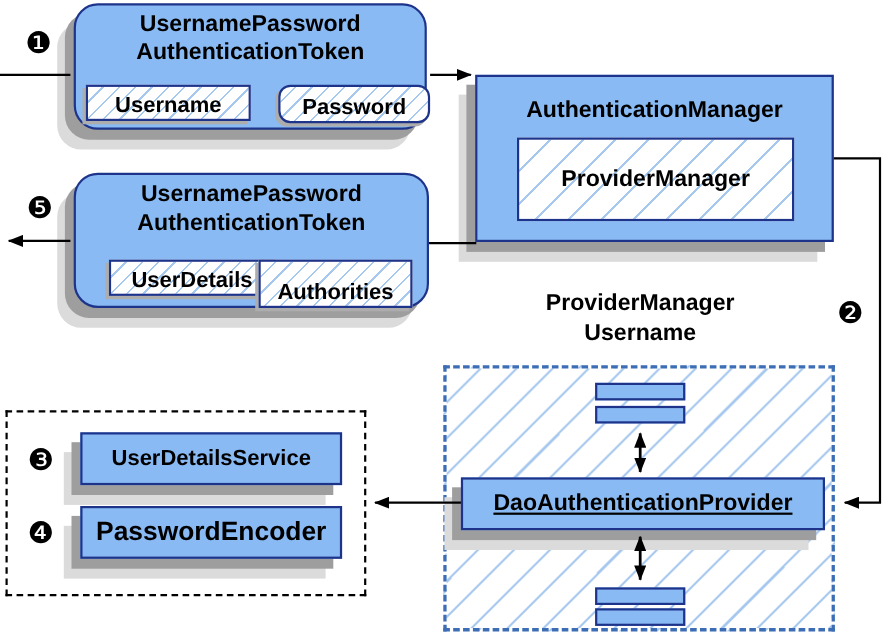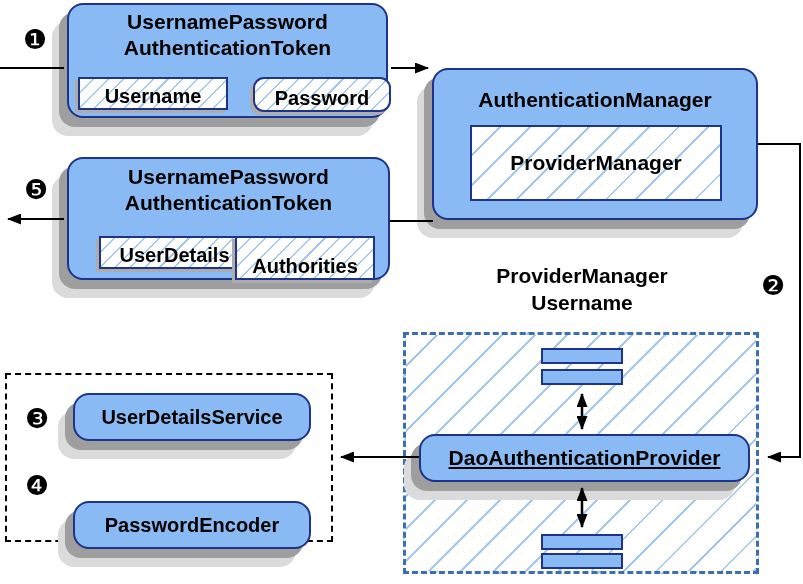--- a/index.html
+++ b/index.html
@@ -7,21 +7,21 @@
     position:relative;width:803px;height:584px;background:#fff;overflow:hidden;
     font-family:"Liberation Sans",sans-serif;color:#000;
   }
   .box{
     position:absolute;box-sizing:border-box;
     background:#89BAF3;border:2px solid #1E348A;
     font-weight:bold;color:#000;
     display:flex;align-items:center;justify-content:center;text-align:center;
   }
   .rounded{border-radius:22px;}
-  .shadow{box-shadow:-8px 9px 0 #9E9E9E,-15px 18px 0 #DBDBDB;border-radius:16px;}
+  .shadow{box-shadow:-8px 9px 0 #9E9E9E,-15px 18px 0 #DBDBDB;}
   .shadow-sm{box-shadow:-3px 3px 0 #ADADAD;align-items:flex-end;}
   .hatch-sm{
     background-color:#fff;
     background-image:repeating-linear-gradient(135deg,rgba(0,0,0,0) 0px,rgba(0,0,0,0) 9px,#A6C8EE 9px,#A6C8EE 10.5px);
   }
   .hatch-md{
     background-color:#fff;
     background-image:repeating-linear-gradient(135deg,rgba(0,0,0,0) 0px,rgba(0,0,0,0) 19px,#A6C8EE 19px,#A6C8EE 21px);
   }
   .hatch-lg{
@@ -104,21 +104,21 @@
     <span>UserDetails</span>
   </div>
   <div class="box field hatch-sm shadow-sm" style="left:235px;top:236px;width:140px;height:44px;">
     <span>Authorities</span>
   </div>
 
   <div class="dotted-services" style="left:5px;top:373px;width:328px;height:169px;"></div>
   <div class="box shadow" style="left:73px;top:393px;width:238px;height:48px;font-size:20px;">
     <span>UserDetailsService</span>
   </div>
-  <div class="box shadow" style="left:73px;top:460px;width:238px;height:48px;font-size:20px;margin-top:41px;">
+  <div class="box shadow" style="left:73px;top:460px;width:238px;height:48px;font-size:24px;">
     <span>PasswordEncoder</span>
   </div>
 
   <span class="badge" style="left:23px;top:26px;">❶</span>
   <span class="badge" style="left:761px;top:272px;">❷</span>
   <span class="badge" style="left:25px;top:405px;">❸</span>
   <span class="badge" style="left:25px;top:472px;">❹</span>
   <span class="badge" style="left:24px;top:176px;">❺</span>
 
   <svg id="arrows" width="803" height="584" viewBox="0 0 803 584">

